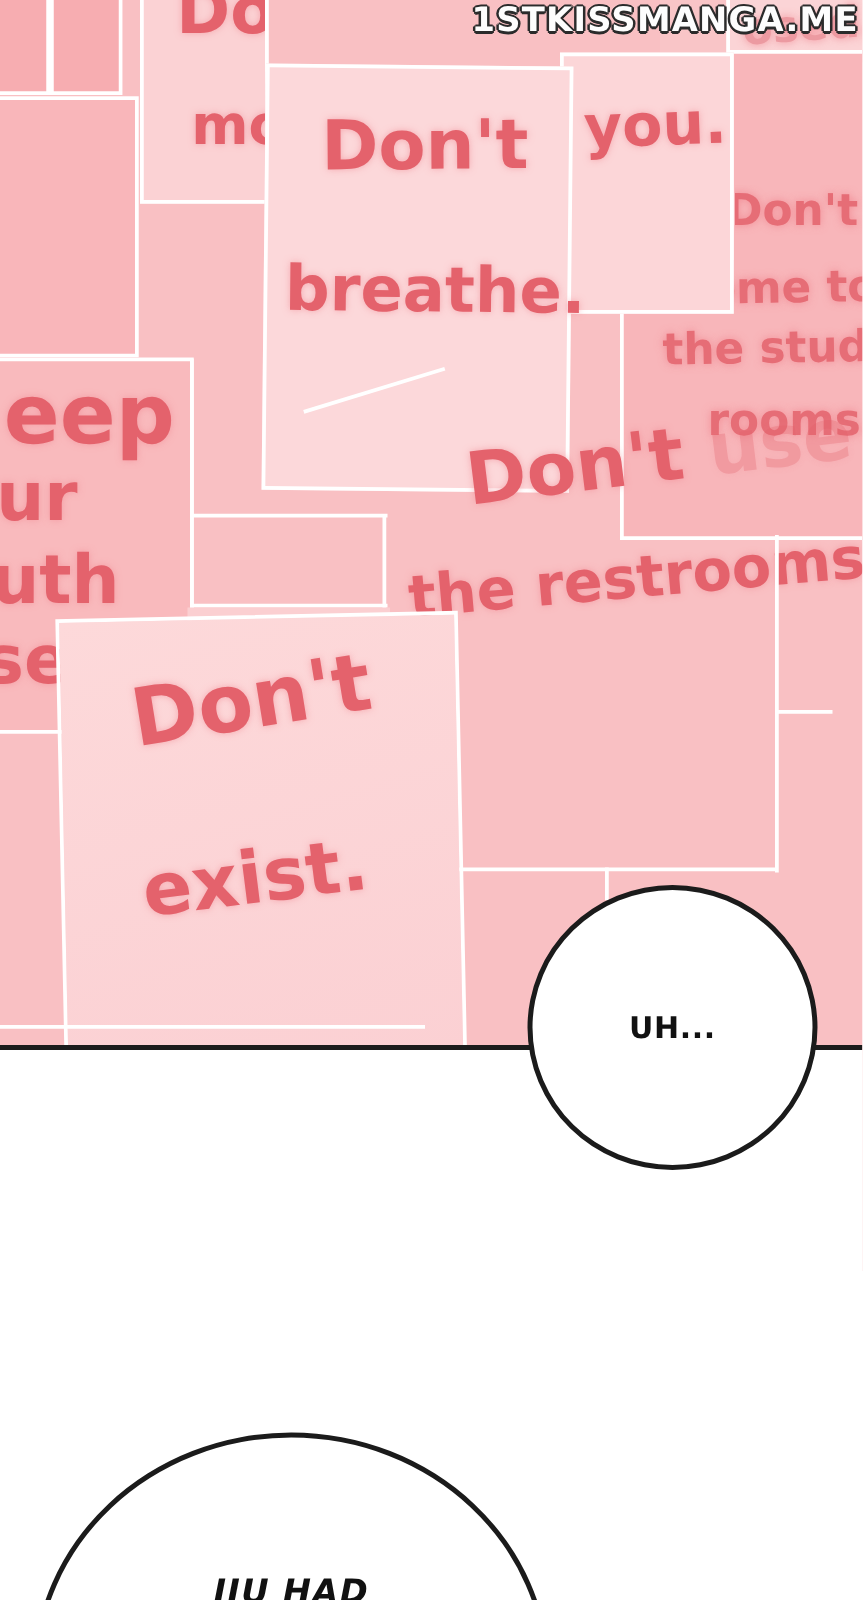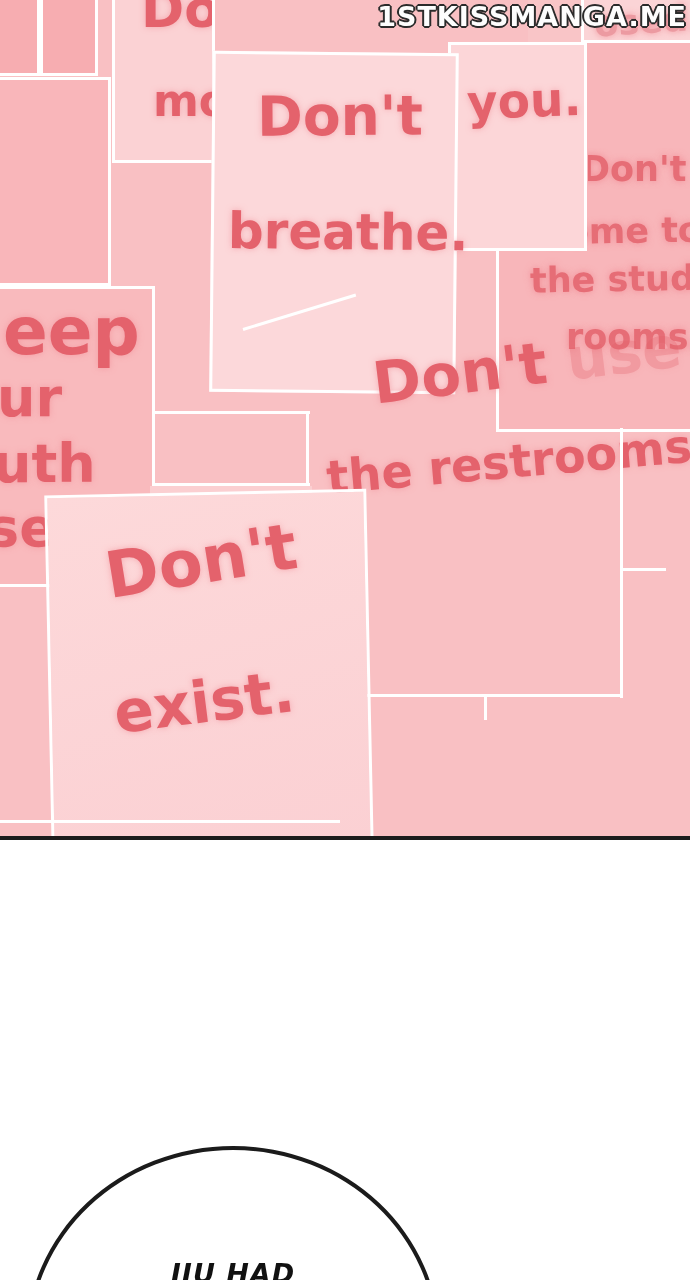--- a/index.html
+++ b/index.html
@@ -123,18 +123,21 @@
     <div class="note" style="left:48px;top:492px;width:322px;height:360px;background:linear-gradient(165deg,#fdd9da,#fbd0d3);transform:rotate(-1.2deg);">
       <span class="ink" style="left:56px;top:34px;font-size:64px;transform:rotate(-8deg);">Don't</span>
       <span class="ink" style="left:62px;top:178px;font-size:58px;transform:rotate(-6deg);">exist.</span>
     </div>
     <div class="wline" style="left:0px;top:820px;width:340px;height:3px;"></div>
 
   </div>
 
   <div class="watermark">1STKISSMANGA.ME</div>
 
+  <div class="bubble-circle">
+    <span>UH...</span>
+  </div>
 
   <div class="bubble-ellipse">
     <span>JIU HAD</span>
   </div>
 
 </div>
 
 </body></html>

